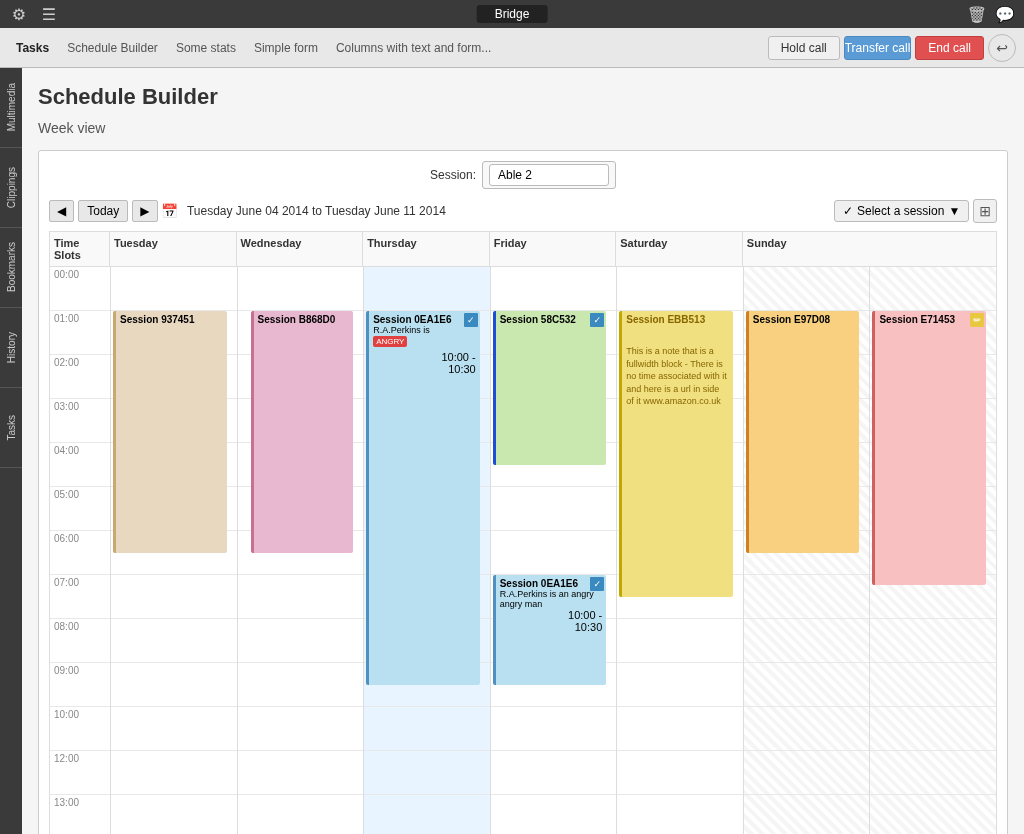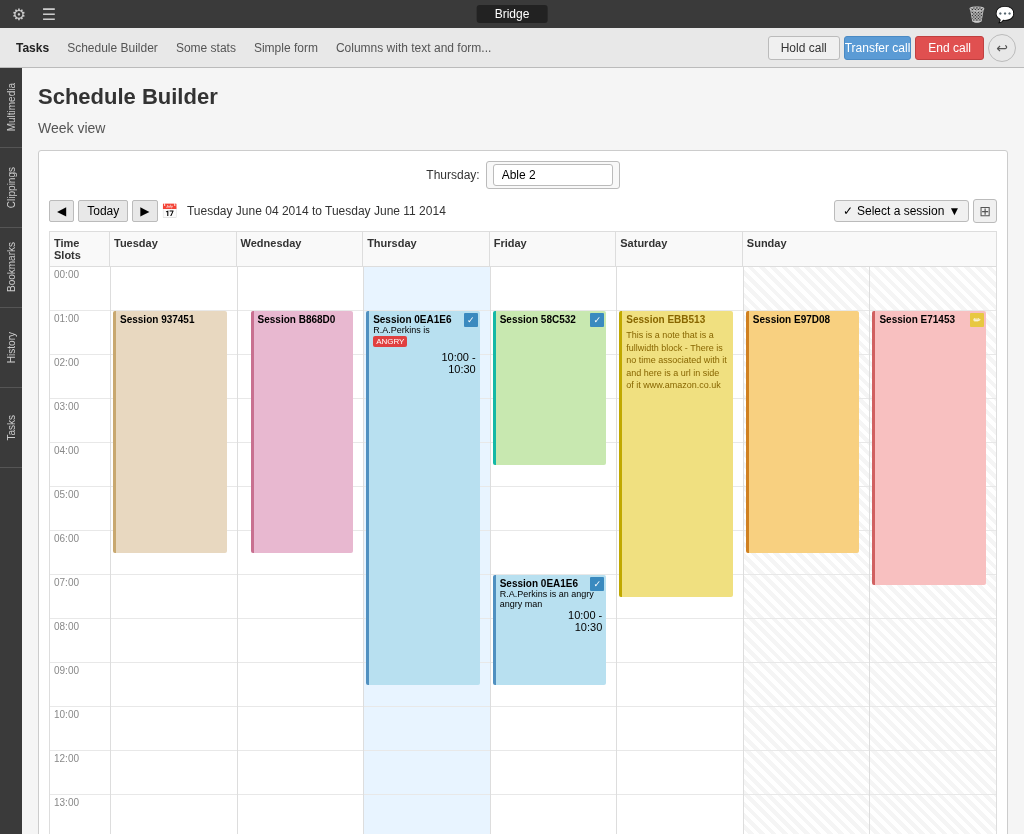--- a/index.html
+++ b/index.html
@@ -359,21 +359,21 @@
       height: 14px;
       display: flex; align-items: center; justify-content: center;
       font-size: 9px;
       border-radius: 1px;
     }
 
     
     .sess-beige { background: #e8d8c0; border-left: 3px solid #c8a870; }
     .sess-pink { background: #e8b8d0; border-left: 3px solid #c87090; margin-left: 11px; }
     .sess-blue { background: #b8e0f0; border-left: 3px solid #5090c0; }
-    .sess-green { background: #c8e8b0; border-left: 3px solid #14b8a6; }
+    .sess-green { background: #c8e8b0; border-left: 3px solid #1d4ed8; }
     .sess-yellow { background: #f0e080; border-left: 3px solid #c0a800; color: #886600; }
     .sess-orange { background: #f8d080; border-left: 3px solid #d08020; }
     .sess-salmon { background: #f8c0c0; border-left: 3px solid #d06060; }
   </style>
 </head>
 <body>
 
 <div class="top-bar">
   <div class="top-bar-left">
     <div class="top-icon">⚙</div>
@@ -423,21 +423,21 @@
   </div>
 
   <div class="main-content">
 
     <h1 class="page-title">Schedule Builder</h1>
     <p class="week-view-label">Week view</p>
 
     <div class="calendar-container">
 
       <div class="supplier-row">
-        <span class="supplier-label">Thursday:</span>
+        <span class="supplier-label">Session:</span>
         <div class="supplier-wrapper">
           <select class="supplier-select">
             <option>Able 2</option>
           </select>
         </div>
       </div>
 
       <div class="nav-row">
         <button class="nav-btn">◀</button>
         <button class="today-btn">Today</button>
@@ -600,21 +600,21 @@
               <div class="day-cell"></div>
               <div class="day-cell"></div>
               <div class="day-cell"></div>
               <div class="day-cell"></div>
               <div class="day-cell"></div>
 
             </div>
 
             <div class="session-block sess-yellow" style="top:44px; height:286px;">
               <div class="session-title">Session EBB513</div>
-              <div class="session-meta" style="margin-top:4px; line-height:1.4;">This is a note that is a fullwidth block - There is no time associated with it and here is a url in side of it www.amazon.co.uk</div>
+              <div class="session-meta" style="margin-top:20px; line-height:1.4;">This is a note that is a fullwidth block - There is no time associated with it and here is a url in side of it www.amazon.co.uk</div>
             </div>
           </div>
 
           <div class="day-col hatched" style="position:relative;">
             <div style="height:704px;">
               <div class="day-cell"></div>
               <div class="day-cell"></div>
               <div class="day-cell"></div>
               <div class="day-cell"></div>
               <div class="day-cell"></div>

